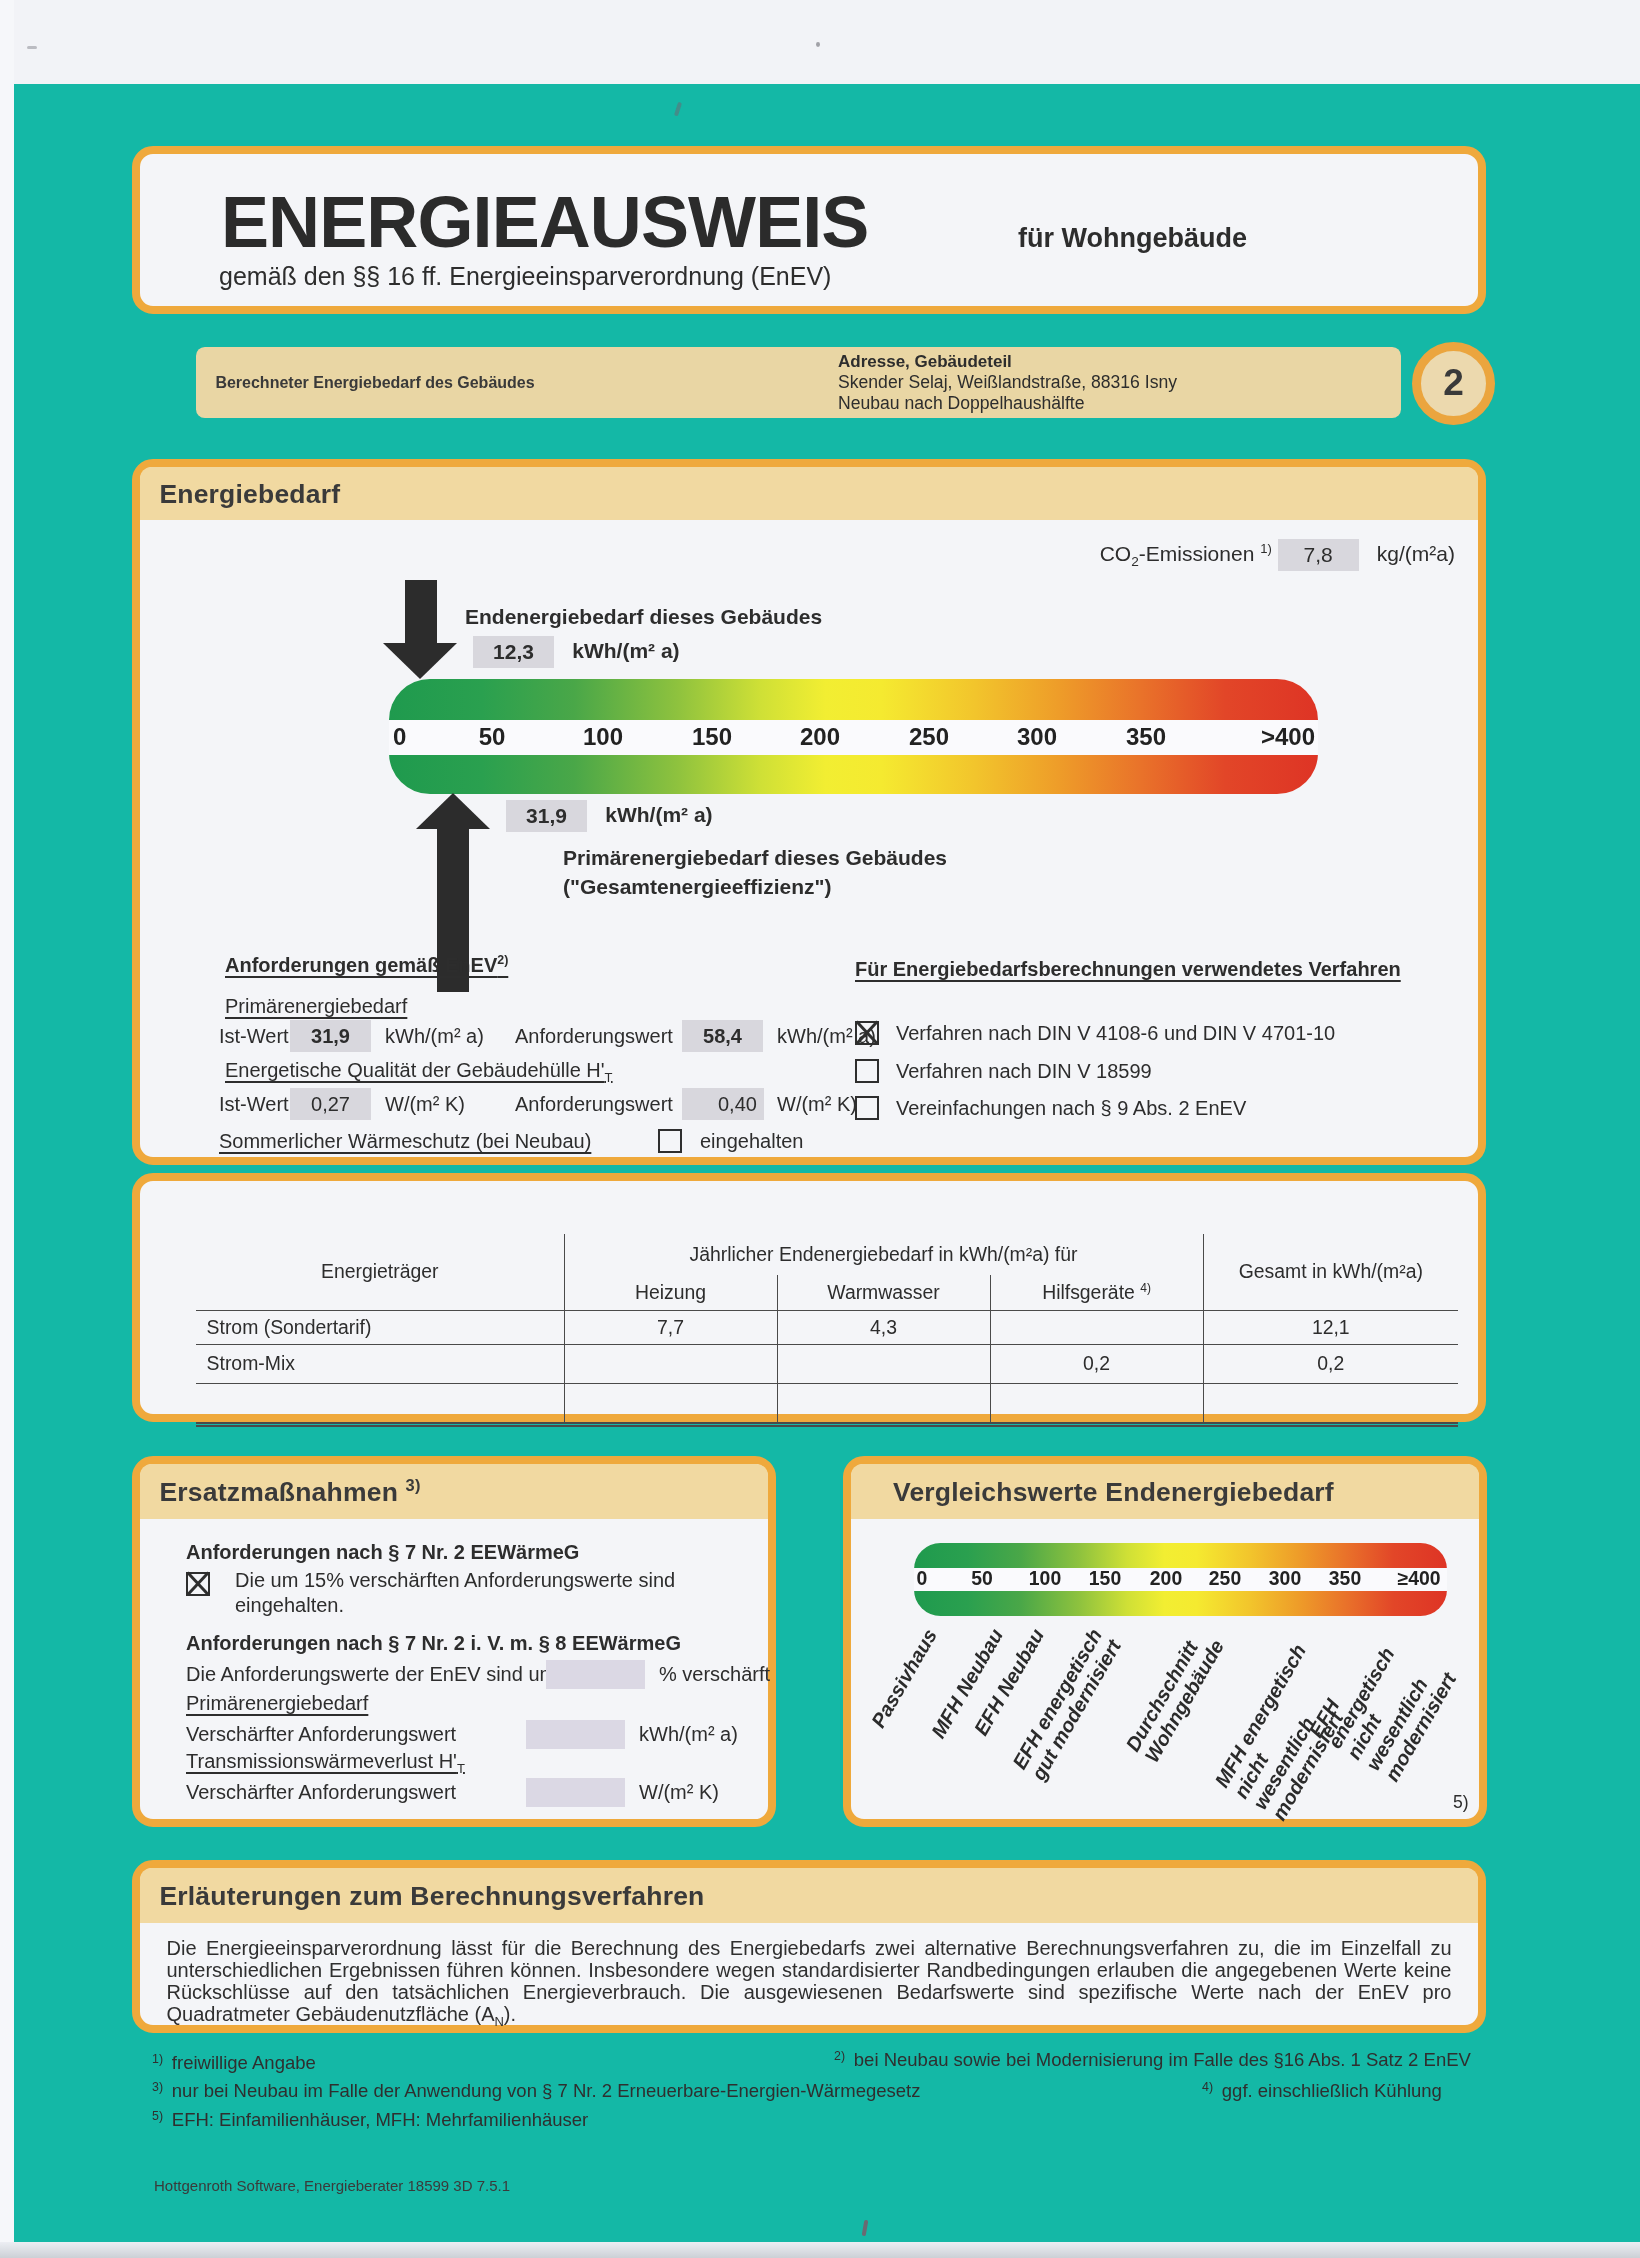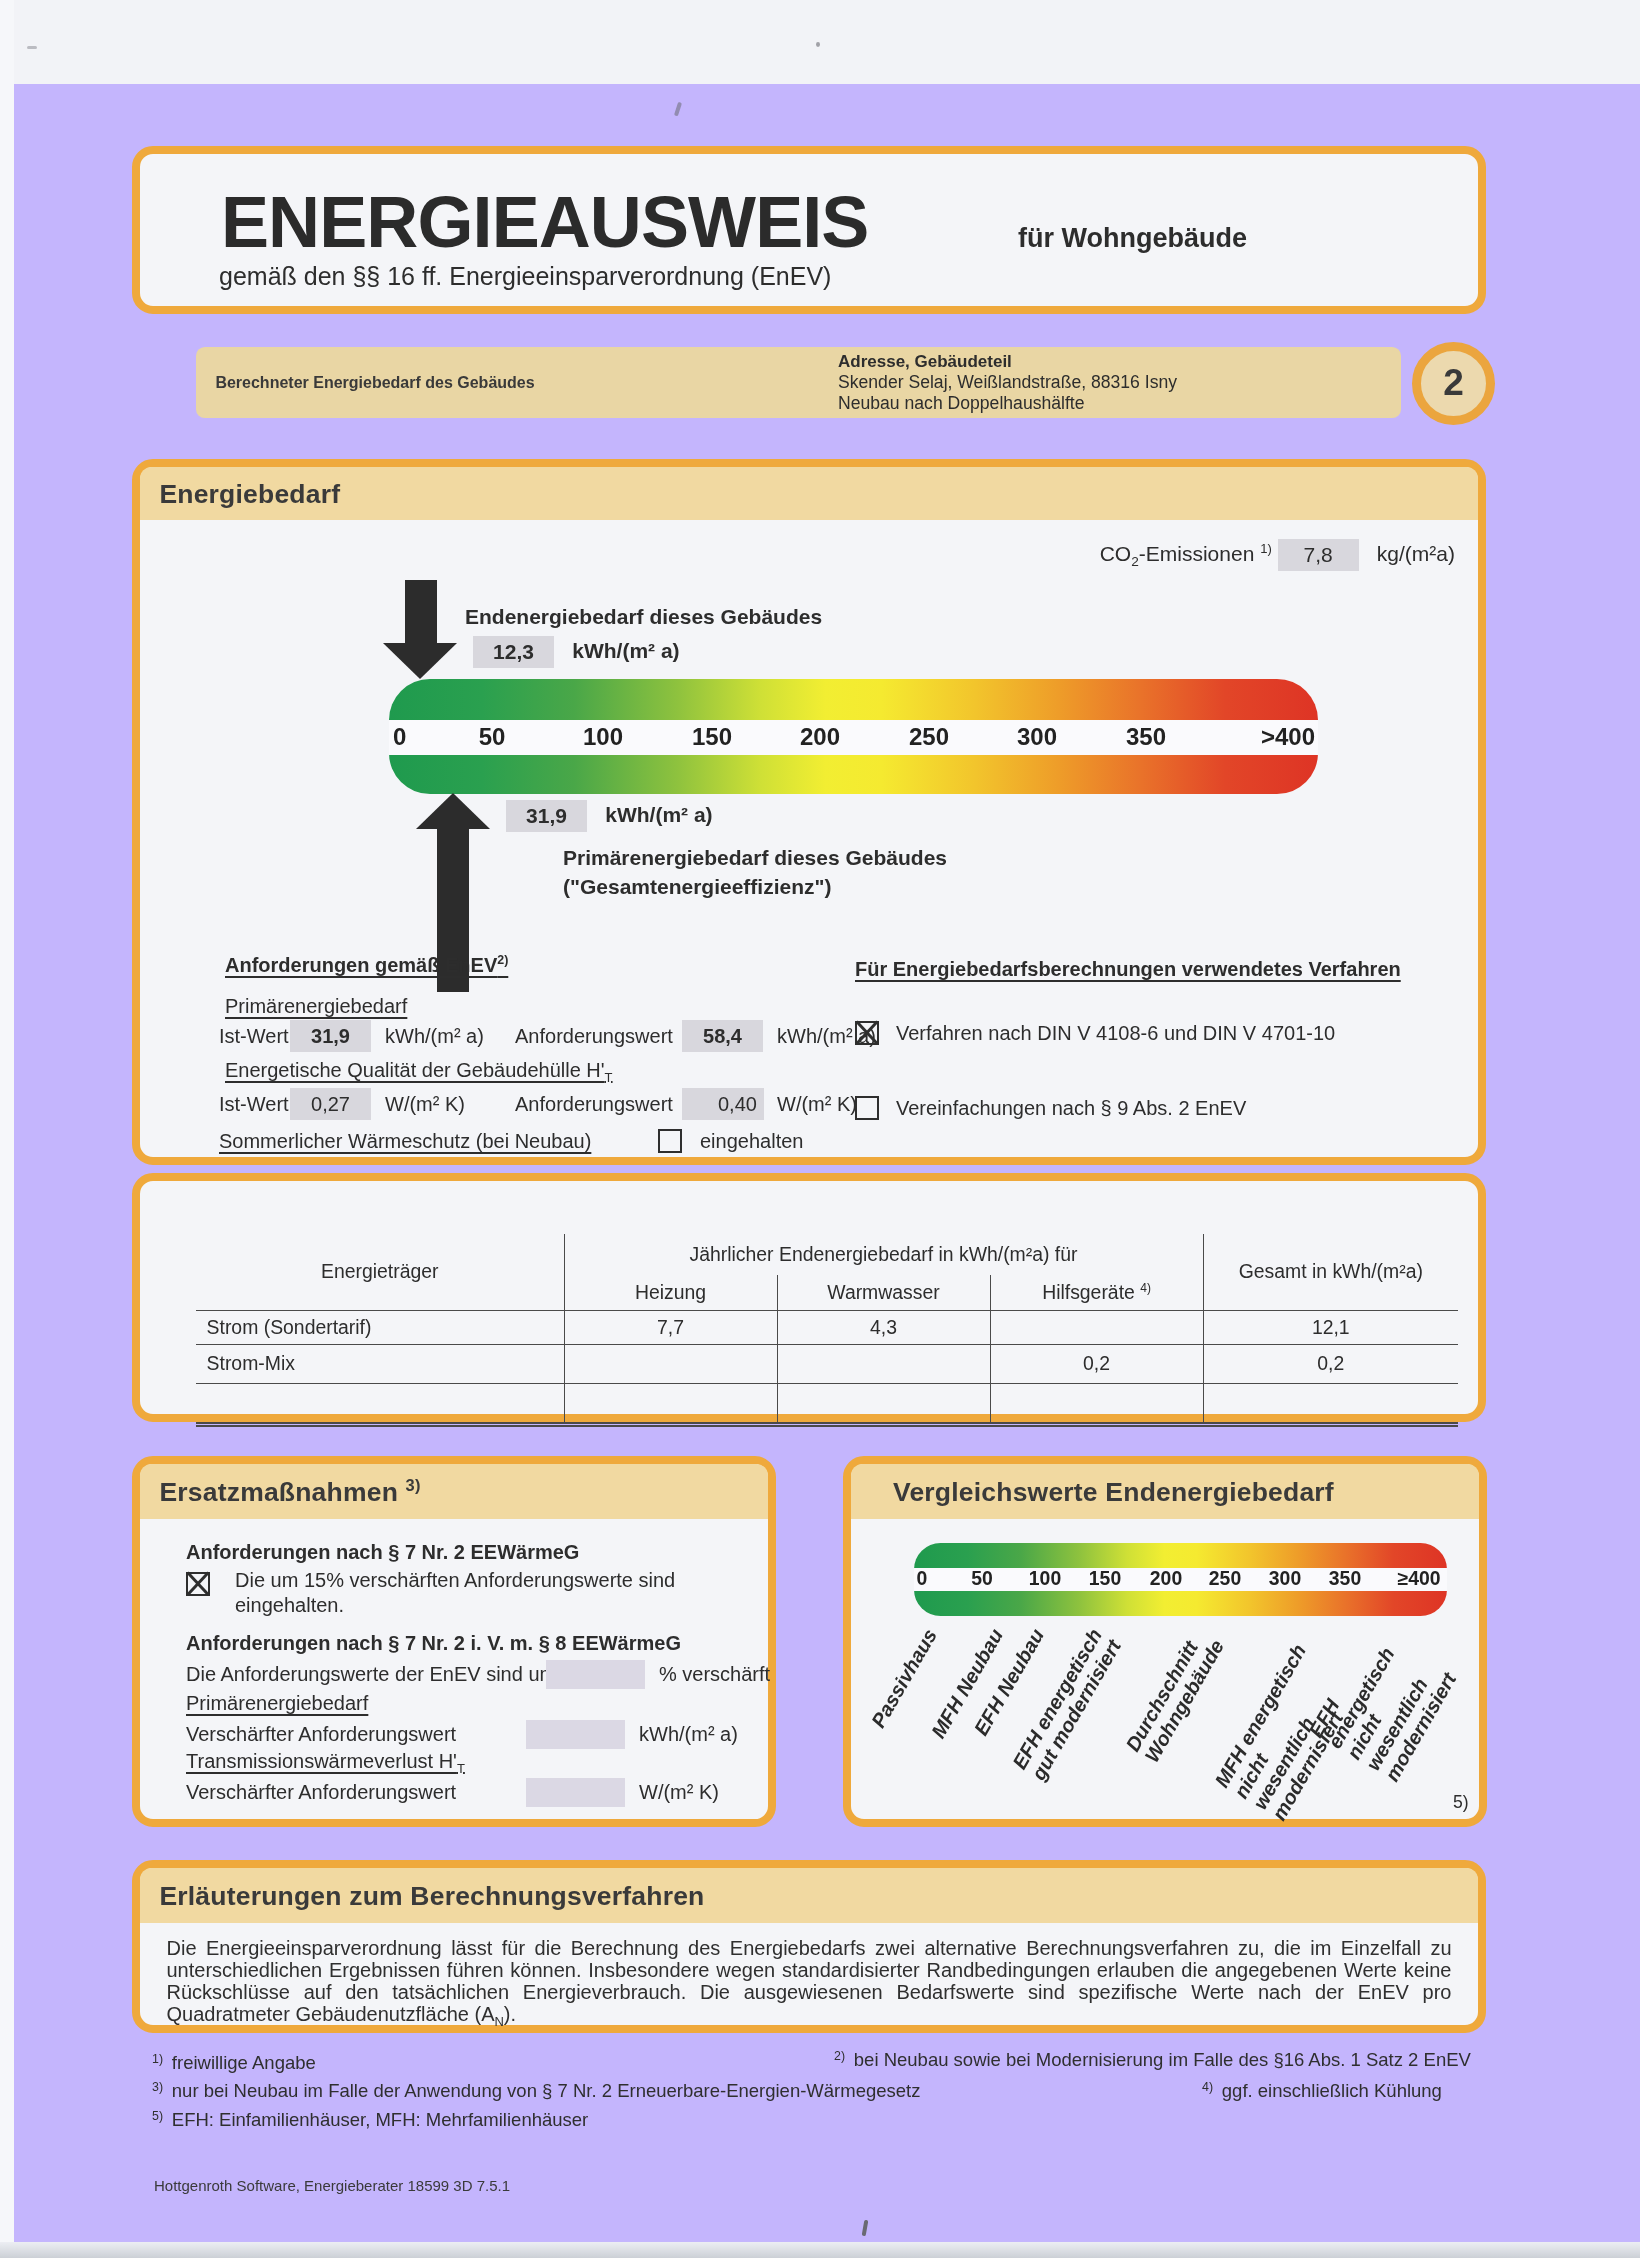--- a/index.html
+++ b/index.html
@@ -1,19 +1,19 @@
 <!DOCTYPE html>
 <html style="font-size:14px"><head>
 <meta charset="utf-8">
 <style>
   * { margin:0; padding:0; box-sizing:border-box; }
   html,body { background:#dfe2e6; }
   .page {
     position:relative; width:1641px; height:2258px; overflow:hidden;
-    background:#c4b5fd;
+    background:#14b8a6;
     font-family:"Liberation Sans", sans-serif;
     color:#2d2d2d;
   }
   .paper-top    { position:absolute; left:0; top:0; width:100%; height:84px; background:#f2f3f7; }
   .paper-left   { position:absolute; left:0; top:0; width:14px; height:100%; background:#f6f7fa; }
   .paper-bottom { position:absolute; left:0; bottom:0; width:100%; height:16px;
                   background:linear-gradient(#eceef3,#ccd0d6); }
   .artifact { position:absolute; background:#6a6a72; border-radius:1.8px; }
 
   
@@ -243,20 +243,24 @@
     <div class="anf-row" style="top:658px;">
       <span class="ul-h" style="left:0">Sommerlicher Wärmeschutz (bei Neubau)</span>
       <span class="cb cb-inline" style="left:439px; top:3.5px;"></span>
       <span style="left:481px">eingehalten</span>
     </div>
 
     <div class="vf-col ul-h" style="top:491px; font-weight:bold;">Für Energiebedarfsberechnungen verwendetes Verfahren</div>
     <div class="vf-col" style="top:551px; width:618px; height:32px;">
       <span class="cb checked" style="left:0; top:2.6px;"></span>
       <span style="position:absolute; left:41px; line-height:30px;">Verfahren nach DIN V 4108-6 und DIN V 4701-10</span>
+    </div>
+    <div class="vf-col" style="top:589px; width:618px; height:32px;">
+      <span class="cb" style="left:0; top:2.6px;"></span>
+      <span style="position:absolute; left:41px; line-height:30px;">Verfahren nach DIN V 18599</span>
     </div>
     <div class="vf-col" style="top:626px; width:618px; height:32px;">
       <span class="cb" style="left:0; top:2.6px;"></span>
       <span style="position:absolute; left:41px; line-height:30px;">Vereinfachungen nach § 9 Abs. 2 EnEV</span>
     </div>
   </div>
 
   <div class="obox" id="et-box">
     <table id="et-table">
       <colgroup>

